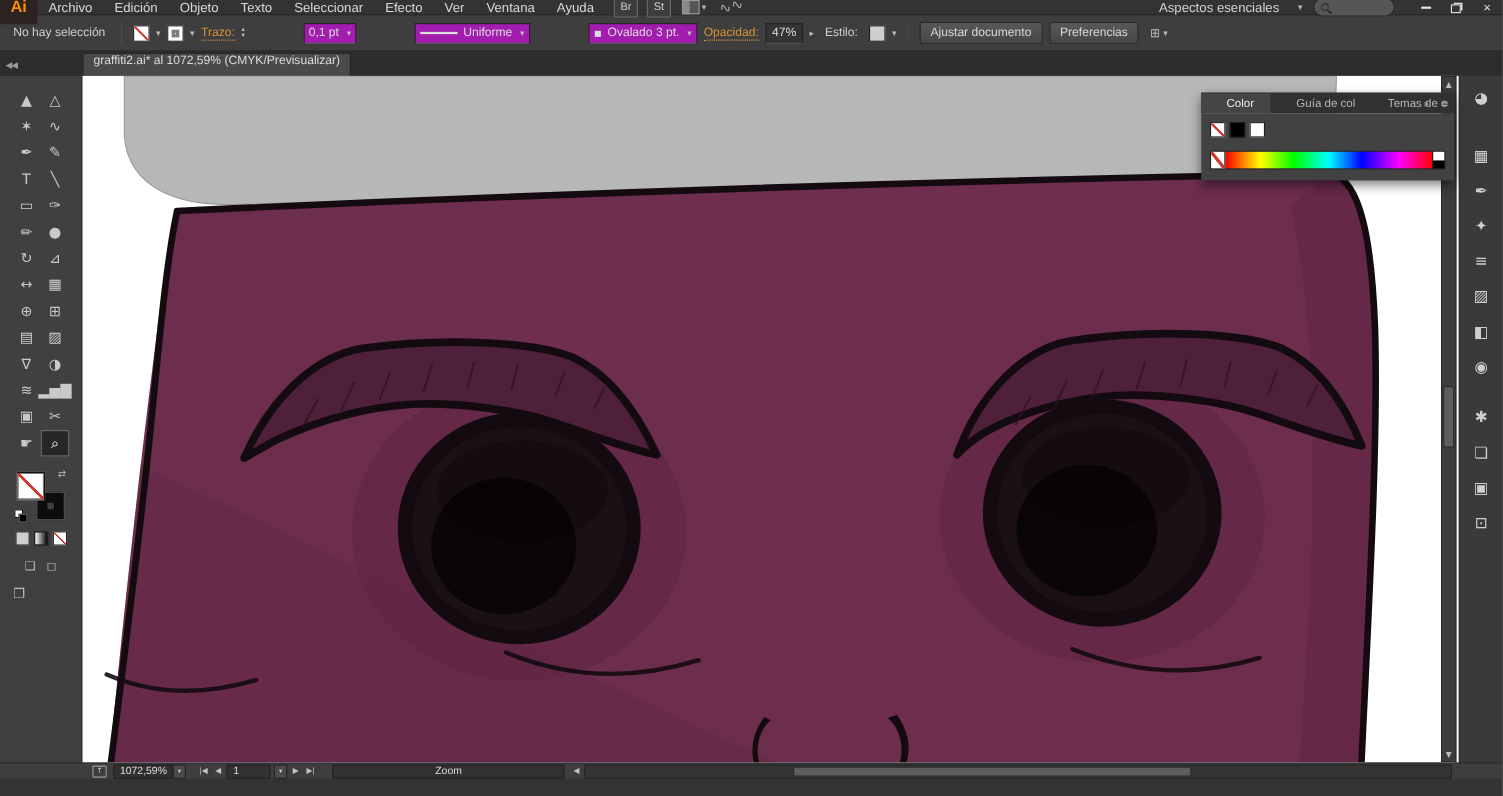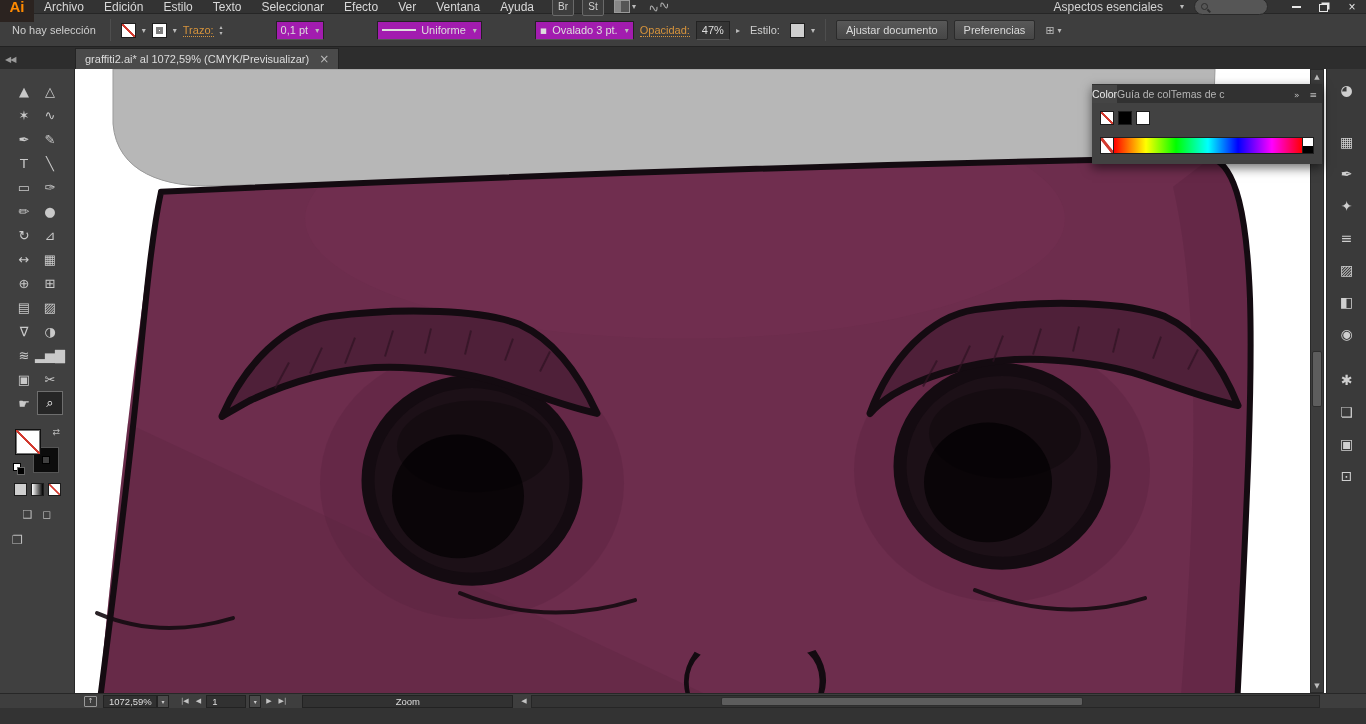--- a/index.html
+++ b/index.html
@@ -58,21 +58,21 @@
     color:#ddd; display:flex; align-items:center; padding:0 5px; }
   .profile-line{ width:34px; height:2px; background:#ddd; }
   .btn{ height:20px; background:linear-gradient(#585858,#464646); border:1px solid #2b2b2b;
     border-radius:2px; color:#d9d9d9; display:flex; align-items:center; padding:0 9px; white-space:nowrap;}
   .cb-endicon{ display:flex; align-items:center; gap:3px; color:#bbb; margin-left:4px; }
 
   
   .tabrow{ height:22px; background:#2d2d2d; display:flex; align-items:flex-end; }
   .collapse{ width:75px; color:#9a9a9a; font-size:8px; padding:4px 0 5px 5px; letter-spacing:-1px;}
   .doctab{ height:21px; background:#4a4a4a; border:1px solid #242424; border-bottom:none;
-    display:flex; align-items:center; gap:10px; padding:0 9px; color:#dcdcdc; font-size:11px; }
+    display:flex; align-items:center; gap:10px; padding:0 9px; color:#dcdcdc; font-size:11px;flex-direction:column; }
   .tab-close{ color:#bbb; font-size:12px; }
 
   
   .workarea{ display:flex; height:624px; position:relative; }
 
   
   .toolbar{ width:75px; background:#404040; border-right:1px solid #282828; padding-top:10px; }
   .tools{ display:grid; grid-template-columns:26px 26px; justify-content:center; }
   .tool{ width:26px; height:24px; display:flex; align-items:center; justify-content:center;
     color:#c9c9c9; font-size:13px; }
@@ -110,21 +110,21 @@
   .vscroll .arrow{ height:13px; display:flex; align-items:center; justify-content:center;
     color:#bdbdbd; font-size:7px; }
   .vtrack{ flex:1; position:relative; }
   .vthumb{ position:absolute; left:1px; right:1px; top:45%; height:56px; background:#5d5d5d;
     border-radius:2px; border:1px solid #2e2e2e; }
 
   
   .color-panel{ position:absolute; top:15px; right:44px; width:230px; z-index:5;
     box-shadow:0 4px 10px rgba(0,0,0,.55); font-size:10.5px; }
   .cp-tabs{ height:19px; background:#313131; display:flex; align-items:flex-end; color:#b5b5b5; }
-  .panel-tab{ padding:3px 0 3px; white-space:nowrap; overflow:hidden; }
+  .panel-tab{ padding:3px 23px 3px; white-space:nowrap; overflow:hidden; }
   .panel-tab.selected{ background:#454545; color:#ececec; }
   .cp-icon{ padding:0 5px 3px; color:#bdbdbd; font-size:9px; }
   .cp-body{ background:#424242; padding:8px 8px 10px; }
   .cp-row{ display:flex; align-items:center; gap:4px; }
   .cp-chip{ width:14px; height:14px; border:1px solid #1c1c1c; position:relative; background:#fff; }
   .cp-chip.none::after{ content:""; position:absolute; inset:0;
     background:linear-gradient(to top right,transparent 42%,#d23a2f 45%,#d23a2f 55%,transparent 58%);}
   .cp-chip.black{ background:#000; }
   .cp-chip.white{ background:#fff; }
   .spectrum{ margin-top:12px; height:17px; display:flex; border:1px solid #1f1f1f; }
@@ -171,21 +171,21 @@
 
       <div class="menu-item">
         <span>Archivo</span>
       </div>
 
       <div class="menu-item">
         <span>Edición</span>
       </div>
 
       <div class="menu-item">
-        <span>Estilo</span>
+        <span>Objeto</span>
       </div>
 
       <div class="menu-item">
         <span>Texto</span>
       </div>
 
       <div class="menu-item">
         <span>Seleccionar</span>
       </div>
 

